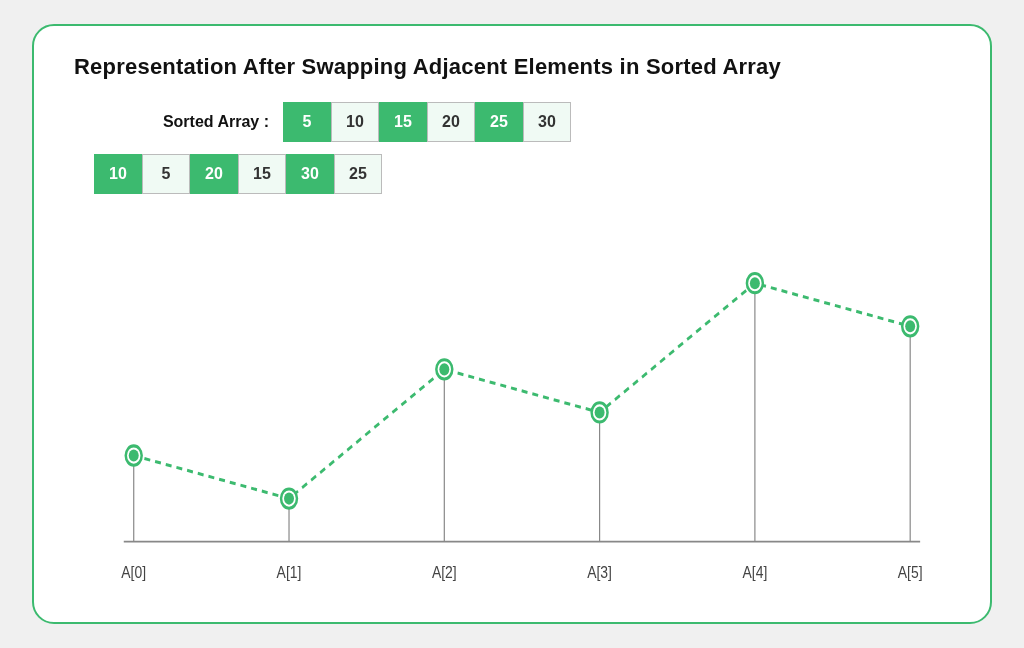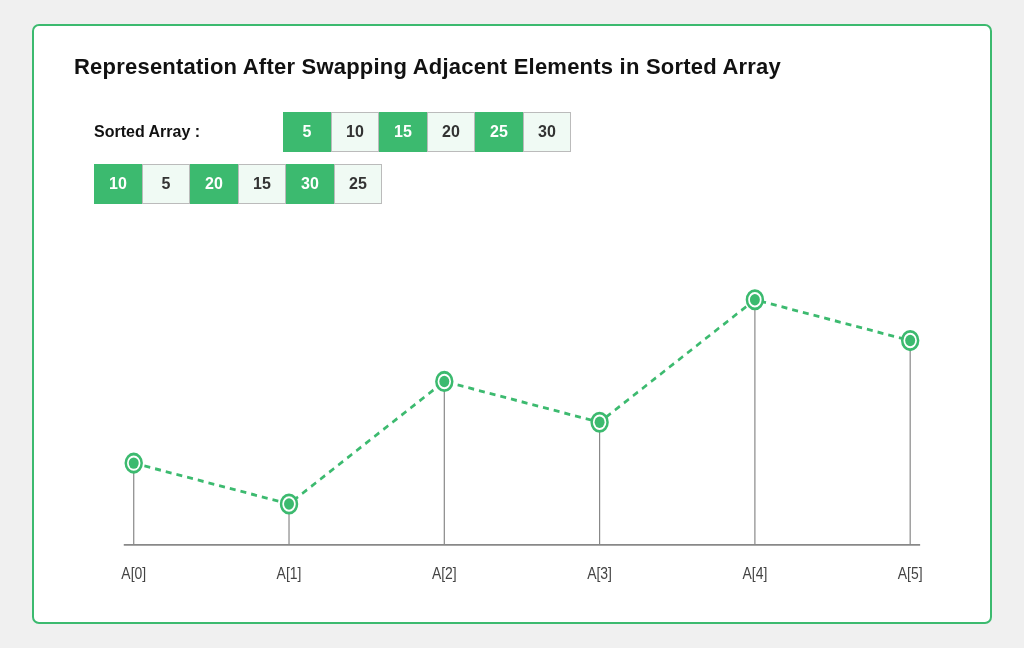--- a/index.html
+++ b/index.html
@@ -8,27 +8,27 @@
       display: flex;
       justify-content: center;
       align-items: center;
       width: 1024px;
       height: 648px;
       font-family: 'Segoe UI', Arial, sans-serif;
     }
     .card {
       background: #fff;
       border: 2.5px solid #3cba6f;
-      border-radius: 7px;
+      border-radius: 22px;
       width: 960px;
       height: 600px;
       padding: 28px 40px 20px 40px;
       display: flex;
       flex-direction: column;
-      gap: 14px;
+      gap: 4px;
     }
     .main-title {
       font-size: 22px;
       font-weight: 700;
       color: #111;
       margin-bottom: 18px;
       letter-spacing: 0.01em;
     }
     .arrays-section {
       display: flex;
@@ -40,20 +40,21 @@
     .array-row {
       display: flex;
       align-items: center;
       gap: 14px;
     }
     .array-label {
       font-size: 16px;
       font-weight: 700;
       color: #111;
       min-width: 175px;
+      text-align: right;
     }
     .array-cells {
       display: flex;
     }
     .cell {
       width: 48px;
       height: 40px;
       display: flex;
       align-items: center;
       justify-content: center;

